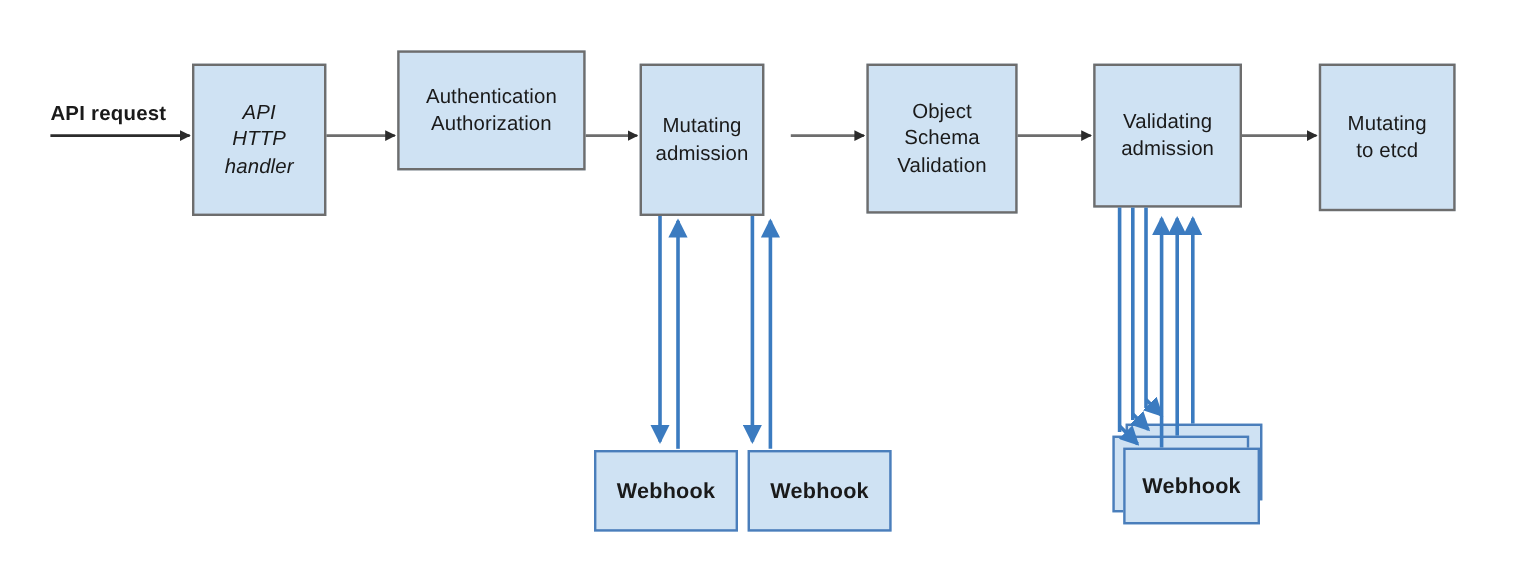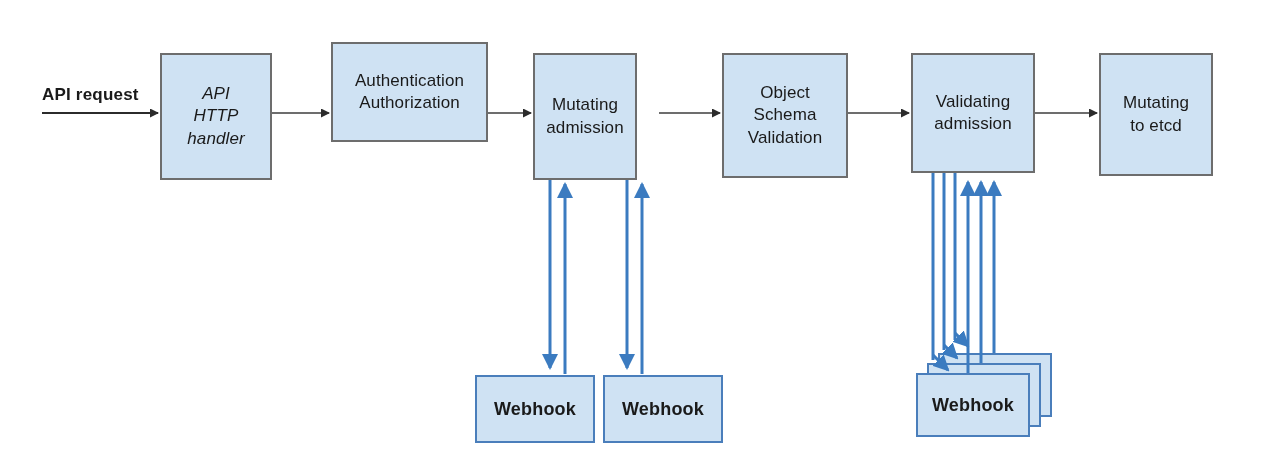--- a/index.html
+++ b/index.html
@@ -39,20 +39,21 @@
     background: #cfe2f3;
     border: 2px solid #4a7ebb;
     display: flex;
     align-items: center;
     justify-content: center;
     text-align: center;
     color: #1a1a1a;
     font-size: 18px;
     font-weight: bold;
     letter-spacing: 0.2px;
+    margin-left: 20px;
   }
   .wh-shadow {
     position: absolute;
     box-sizing: border-box;
     background: #cfe2f3;
     border: 2px solid #4a7ebb;
   }
   .label-text {
     position: absolute;
     font-size: 17px;

